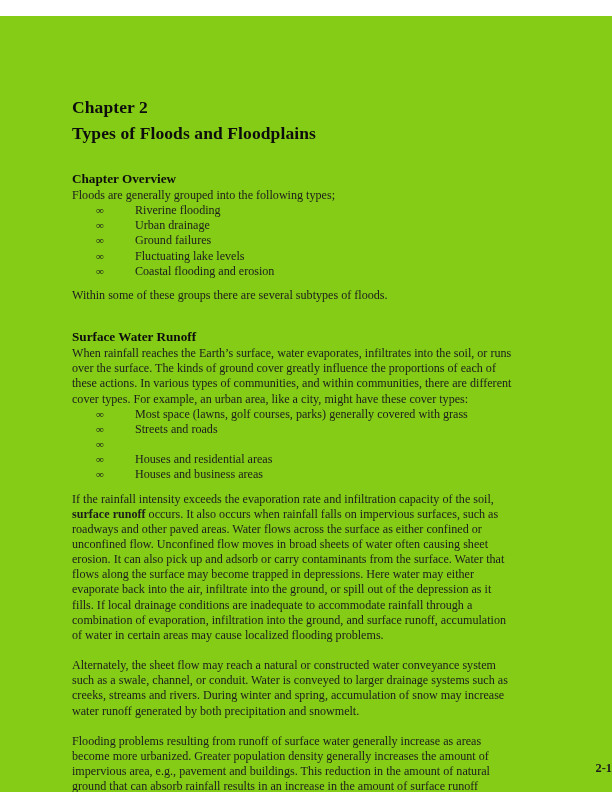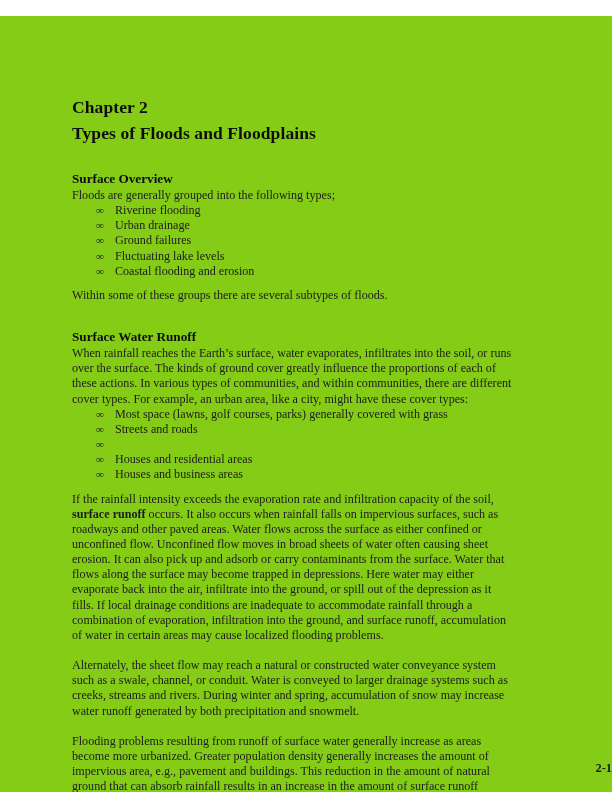--- a/index.html
+++ b/index.html
@@ -86,20 +86,21 @@
   }
   .bullets li .bullet-mark {
     display: inline-block;
     width: 19px;
     flex: 0 0 19px;
     font-size: 11px;
     color: #1c1c1c;
   }
   .bullets li .bullet-text {
     display: inline-block;
+    margin-left: 20px;
   }
 
   
   .footer {
     position: absolute;
     left: 0;
     top: 744px;
     width: 612px;
     text-align: center;
   }
@@ -130,21 +131,21 @@
 
 <div class="page">
 
   <div class="content">
 
     <h1 class="chapter-num">Chapter 2</h1>
     <h1 class="chapter-title">Types of Floods and Floodplains</h1>
 
     <div class="spacer-md"></div>
 
-    <h2 class="section-heading">Surface Overview</h2>
+    <h2 class="section-heading">Chapter Overview</h2>
     <p class="para">Floods are generally grouped into the following types;</p>
 
     <ul class="bullets">
       <li>
         <span class="bullet-mark">∞</span>
         <span class="bullet-text">Riverine flooding</span>
       </li>
       <li>
         <span class="bullet-mark">∞</span>
         <span class="bullet-text">Urban drainage</span>

